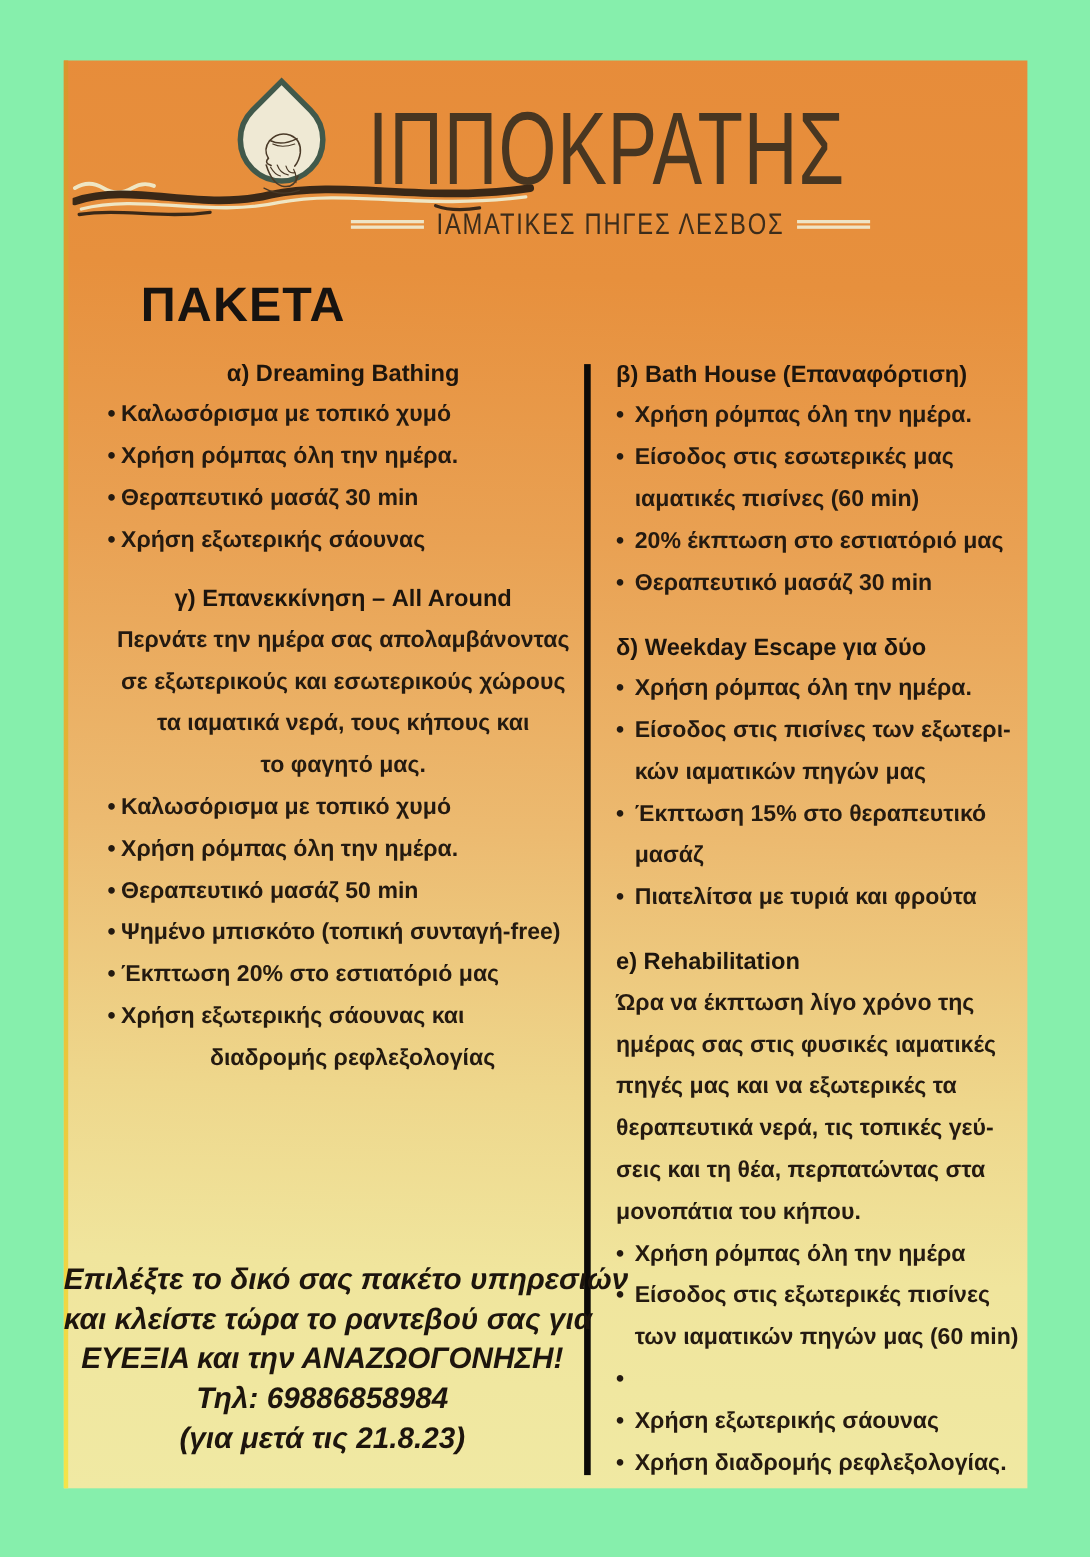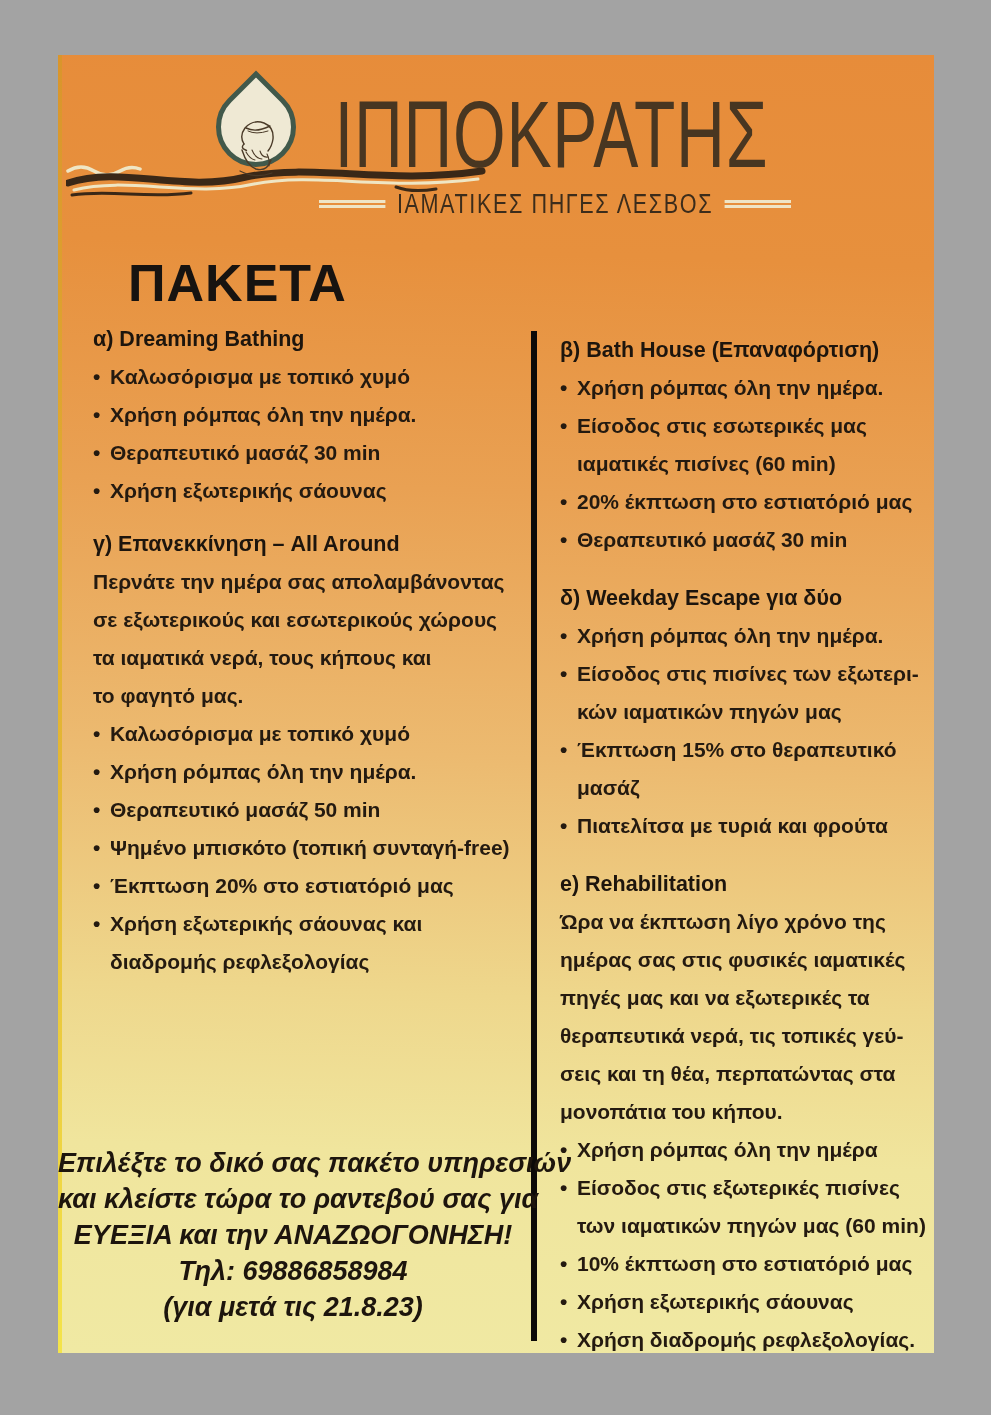--- a/index.html
+++ b/index.html
@@ -1,18 +1,18 @@
 <!DOCTYPE html>
 <html><head>
 <meta charset="utf-8">
 <style>
   html,body{margin:0;padding:0;background:#ffffff;}
   body{width:991px;height:1415px;position:relative;overflow:hidden;
        font-family:"Liberation Sans","DejaVu Sans",sans-serif;}
-  .page{position:absolute;inset:0;background:#a3a3a3;}
+  .page{position:absolute;inset:0;background:#86efac;}
 
   
   .flyer{position:absolute;left:58px;top:55px;width:876px;height:1298px;
          background:linear-gradient(182deg,
             #e78c3a 0%, #e7903d 16%, #e9a153 34%,
             #ecba70 54%, #eed78c 72%, #f0e59d 84%, #f0e9a3 100%);}
   .edge-strip{position:absolute;left:0;top:0;bottom:0;width:4px;
          background:linear-gradient(180deg,#d9952c 0%,#e4b735 55%,#f4e44a 100%);}
 
   
@@ -29,31 +29,31 @@
         transform:scaleX(0.72);transform-origin:left center;}
   .subtitle-row{position:absolute;left:202px;top:134px;width:590px;height:30px;
         display:flex;align-items:center;justify-content:center;gap:14px;
         transform:scaleX(0.8);transform-origin:center;}
   .sub-rule{width:95px;height:8px;border-top:3px solid #efe5c6;
         border-bottom:3px solid #efe5c6;box-sizing:border-box;}
   .sub-text{font-size:27px;font-weight:400;letter-spacing:2px;color:#3c2c1b;
         white-space:nowrap;}
 
   
-  .heading{position:absolute;left:70px;top:198px;font-size:52px;font-weight:800;
+  .heading{position:absolute;left:70px;top:198px;font-size:44px;font-weight:800;
         color:#171310;letter-spacing:1px;}
 
   
   .divider{position:absolute;left:473px;top:276px;width:6px;height:1010px;
         background:#0c0a08;}
   .col{position:absolute;color:#241a10;font-weight:700;}
-  .col-left{left:35px;top:265px;width:438px;font-size:21px;line-height:38px;}
+  .col-left{left:35px;top:265px;width:438px;font-size:21px;line-height:38px;text-align:center;}
   .col-right{left:502px;top:266px;width:378px;font-size:21px;line-height:38px;}
   .section{margin:0 0 15px 0;}
-  .col-right .section{margin-bottom:20px;margin-top:10px;}
+  .col-right .section{margin-bottom:20px;}
   .sec-title{font-size:21.5px;color:#1d150d;}
   .tline{white-space:nowrap;}
   .bullet{display:flex;}
   .dot{flex:0 0 17px;width:17px;}
   .cont{padding-left:17px;}
 
   
   .cta{position:absolute;left:0px;top:1090px;width:470px;text-align:center;
        font-style:italic;font-weight:700;font-size:27px;line-height:36px;
        color:#1d150d;}
@@ -230,21 +230,20 @@
               <span class="dot">•</span>
               <span>Χρήση ρόμπας όλη την ημέρα</span>
             </div>
             <div class="tline bullet">
               <span class="dot">•</span>
               <span>Είσοδος στις εξωτερικές πισίνες</span>
             </div>
             <div class="tline cont"><span>των ιαματικών πηγών μας (60 min)</span></div>
             <div class="tline bullet">
               <span class="dot">•</span>
-              <span>10% έκπτωση στο εστιατόριό μας</span>
             </div>
             <div class="tline bullet">
               <span class="dot">•</span>
               <span>Χρήση εξωτερικής σάουνας</span>
             </div>
             <div class="tline bullet">
               <span class="dot">•</span>
               <span>Χρήση διαδρομής ρεφλεξολογίας.</span>
             </div>
           </div>

